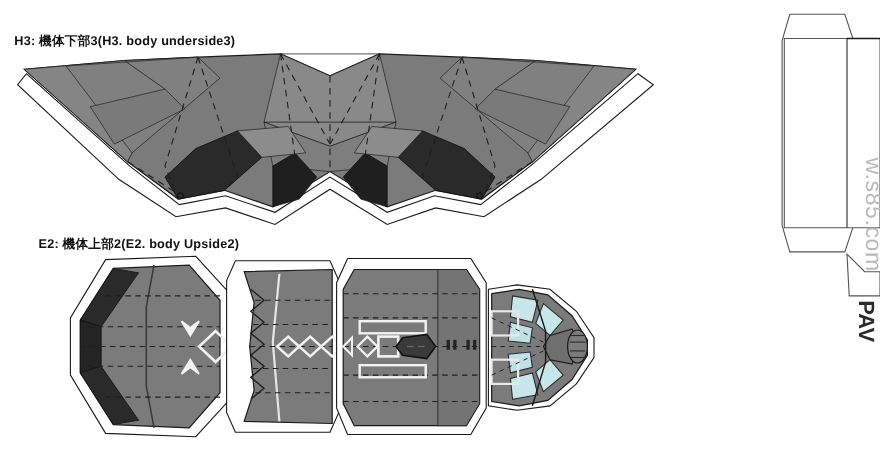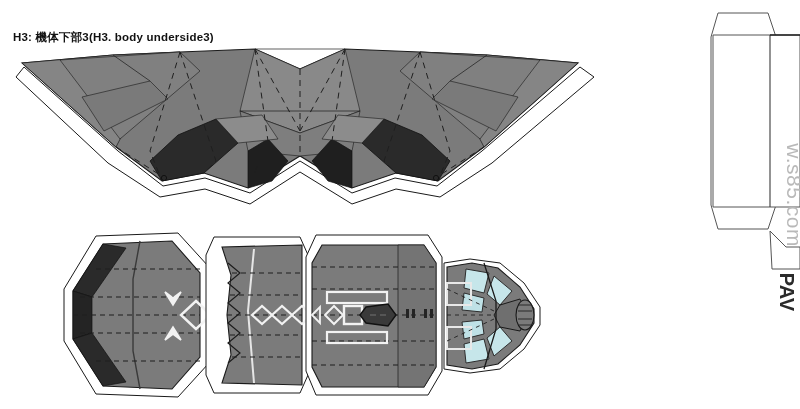--- a/index.html
+++ b/index.html
@@ -59,20 +59,21 @@
     white-space: nowrap;
   }
   svg { display: block; }
 </style>
 </head>
 <body>
 
 <div id="sheet">
 
   <div class="part-label" id="label-h3">H3: 機体下部3(H3. body underside3)</div>
+  <div class="part-label" id="label-e2">E2: 機体上部2(E2. body Upside2)</div>
 
   <svg width="800" height="409" viewBox="0 0 800 409" style="position:absolute;left:0;top:0;">
     <defs>
       <clipPath id="clipSheet">
           <rect x="0" y="0" width="800" height="409"></rect>
         </clipPath>
     </defs>
 
     <g clip-path="url(#clipSheet)">
 

